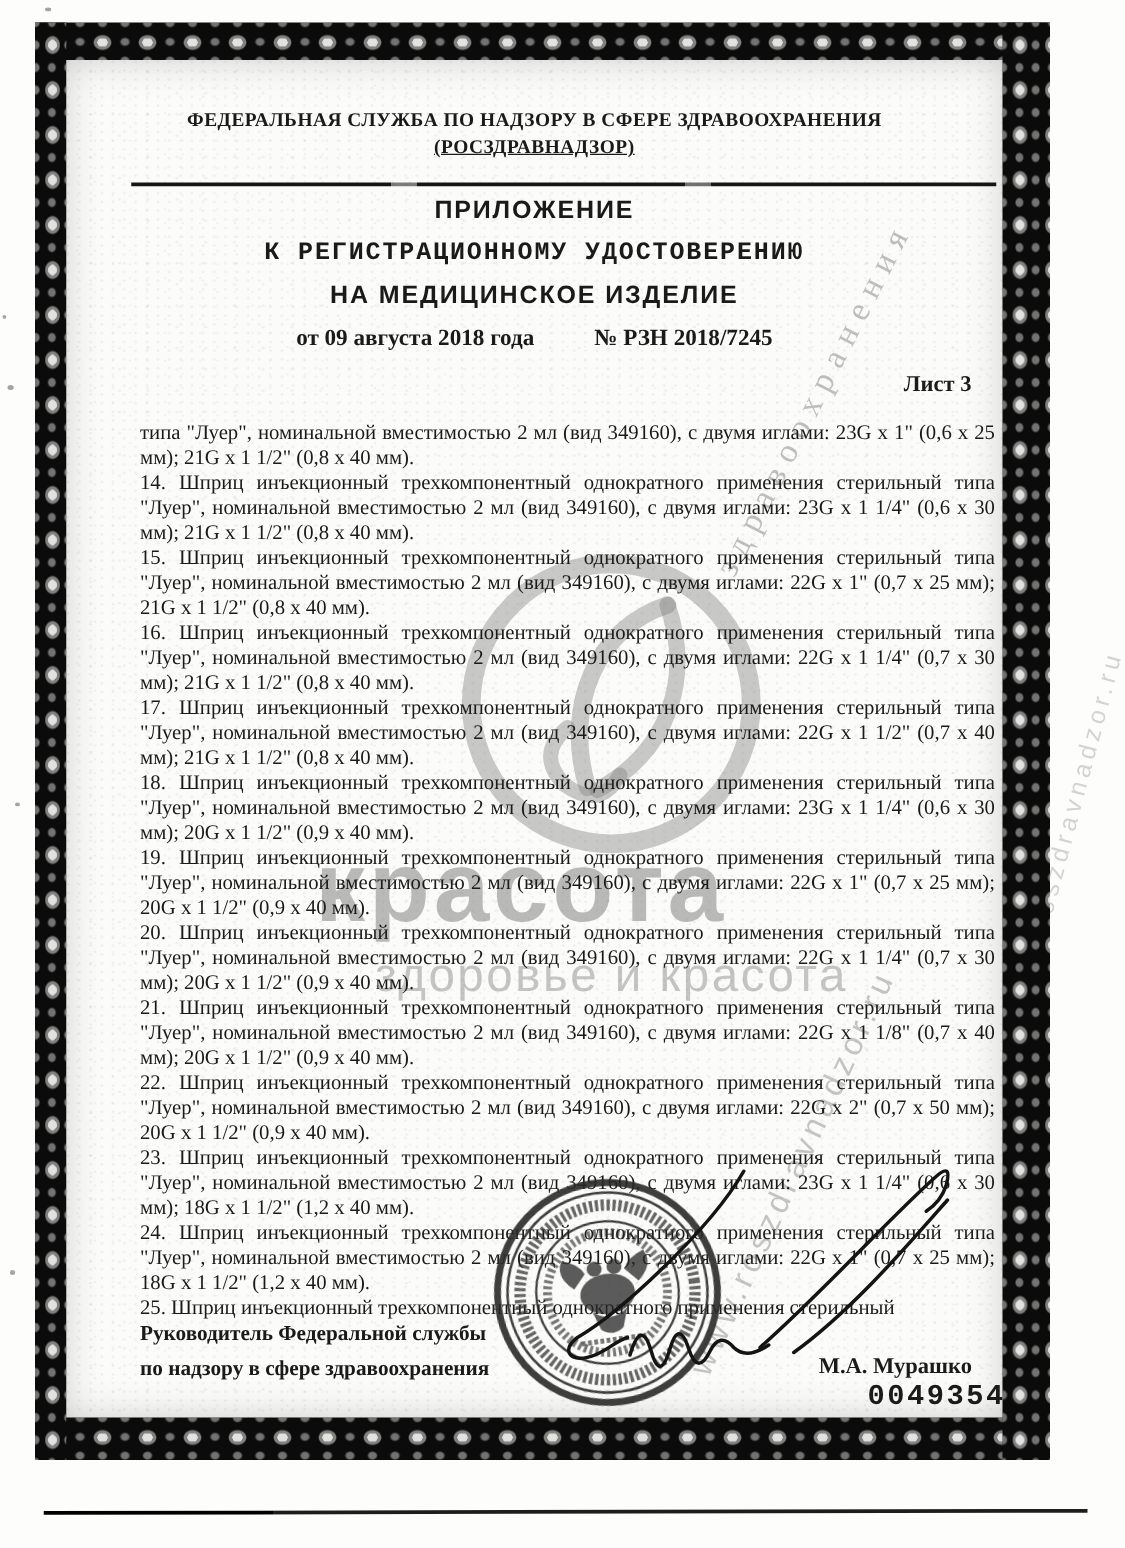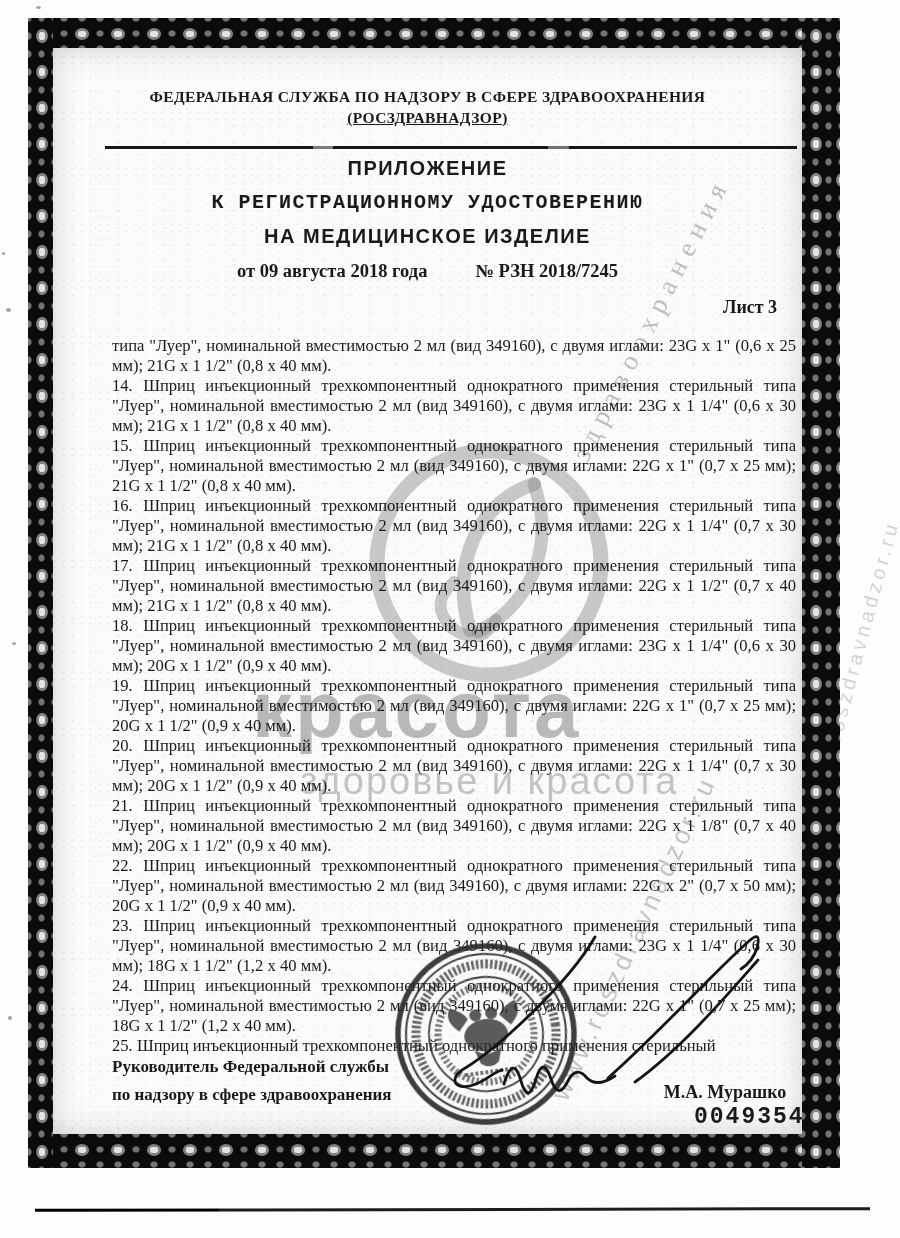--- a/index.html
+++ b/index.html
@@ -34,21 +34,21 @@
   .center{left:50px;width:755px;text-align:center;}
   .org{font-weight:bold;font-size:15.5px;letter-spacing:.4px;}
   .divider{position:absolute;z-index:2;left:105px;top:146px;width:692px;height:3px;
       background:linear-gradient(90deg,#161616 0 30%,rgba(22,22,22,.55) 30% 33%,#161616 33% 64%,rgba(22,22,22,.6) 64% 67%,#161616 67% 100%);}
   .big-title{font-family:"Liberation Sans",sans-serif;font-weight:bold;font-size:20px;letter-spacing:1.5px;}
   .date-row{display:flex;justify-content:center;gap:48px;font-weight:bold;font-size:18.5px;}
   .sheet{font-weight:bold;font-size:18px;margin-left:28px;}
   .bodytext{left:112px;top:336px;width:684px;font-size:16.6px;line-height:20px;text-align:justify;}
   .bodytext p{margin:0;}
   .sign-block{left:112px;top:1053px;width:340px;font-weight:bold;font-size:17px;line-height:28px;}
-  .signer-name{left:655px;top:1082px;width:140px;text-align:center;font-weight:bold;font-size:18px;}
+  .signer-name{left:655px;top:1082px;width:140px;text-align:left;font-weight:bold;font-size:18px;}
   .serial{left:694px;top:1104px;font-family:"Liberation Mono",monospace;font-weight:bold;font-size:23px;letter-spacing:2px;}
   
   .wm{position:absolute;z-index:1;pointer-events:none;}
   .wm-brand1{left:252px;top:664px;font-family:"Liberation Sans",sans-serif;font-weight:bold;font-size:80px;
       letter-spacing:3px;color:rgba(120,120,120,.50);}
   .wm-brand2{left:300px;top:760px;font-family:"Liberation Sans",sans-serif;font-size:38px;
       letter-spacing:2px;color:rgba(128,128,128,.45);}
   .wm-diag{font-family:"Liberation Sans",sans-serif;color:rgba(135,135,135,.48);letter-spacing:4px;transform-origin:0 0;white-space:nowrap;}
   .wm-diag1{left:545px;top:1092px;font-size:26px;transform:rotate(-65deg);}
   .wm-diag2{left:806px;top:800px;font-size:20px;opacity:.75;transform:rotate(-75deg);}

